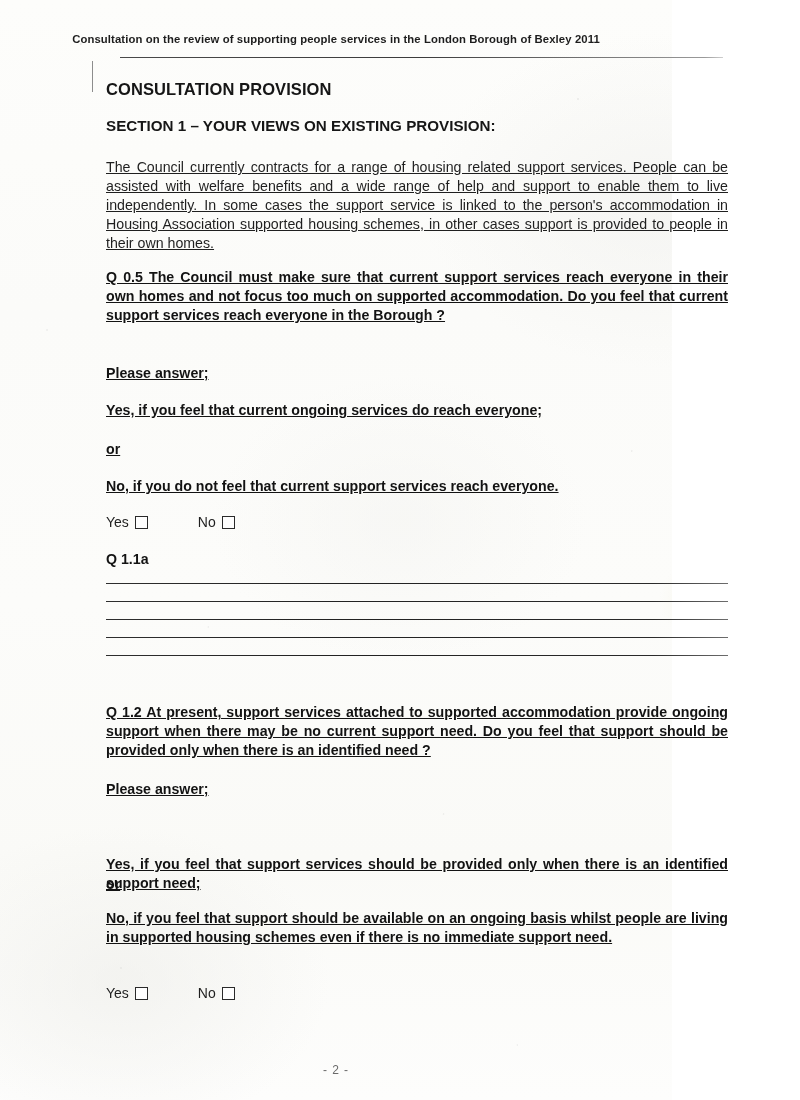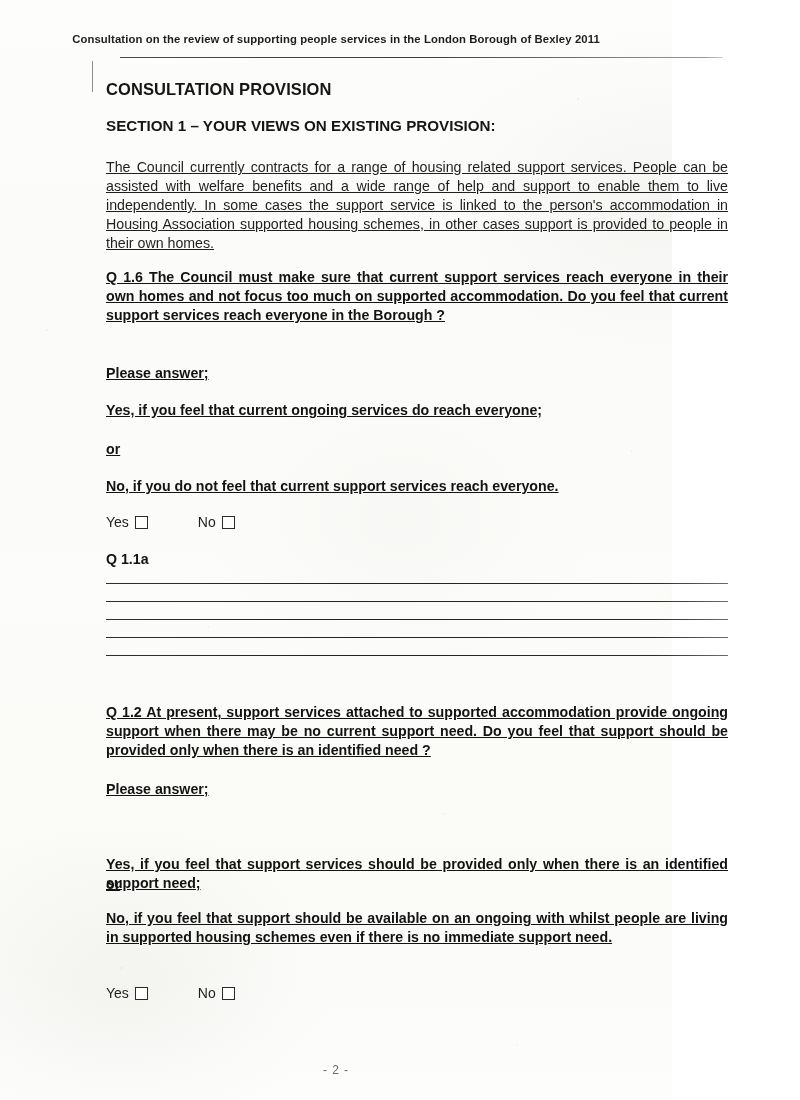--- a/index.html
+++ b/index.html
@@ -207,21 +207,21 @@
     <div class="margin-mark"></div>
 
     <div class="col">
 
       <h1 class="section-title">CONSULTATION PROVISION</h1>
 
       <h2 class="section-sub">SECTION 1 – YOUR VIEWS ON EXISTING PROVISION:</h2>
 
       <p class="para normal p-intro">The Council currently contracts for a range of housing related support services. People can be assisted with welfare benefits and a wide range of help and support to enable them to live independently. In some cases the support service is linked to the person's accommodation in Housing Association supported housing schemes, in other cases support is provided to people in their own homes.</p>
 
-      <p class="para bold p-q11">Q 1.6 The Council must make sure that current support services reach everyone in their own homes and not focus too much on supported accommodation. Do you feel that current support services reach everyone in the Borough ?</p>
+      <p class="para bold p-q11">Q 0.5 The Council must make sure that current support services reach everyone in their own homes and not focus too much on supported accommodation. Do you feel that current support services reach everyone in the Borough ?</p>
 
       <p class="para bold p-please1">Please answer;</p>
 
       <p class="para bold p-yes1">Yes, if you feel that current ongoing services do reach everyone;</p>
 
       <p class="para bold p-or1">or</p>
 
       <p class="para bold p-no1">No, if you do not feel that current support services reach everyone.</p>
 
       <div class="answer-row row1">
@@ -249,21 +249,21 @@
       </div>
 
       <p class="para bold p-q12">Q 1.2 At present, support services attached to supported accommodation provide ongoing support when there may be no current support need. Do you feel that support should be provided only when there is an identified need ?</p>
 
       <p class="para bold p-please2">Please answer;</p>
 
       <p class="para bold p-yes2">Yes, if you feel that support services should be provided only when there is an identified support need;</p>
 
       <p class="para bold p-or2">or</p>
 
-      <p class="para bold p-no2">No, if you feel that support should be available on an ongoing with whilst people are living in supported housing schemes even if there is no immediate support need.</p>
+      <p class="para bold p-no2">No, if you feel that support should be available on an ongoing basis whilst people are living in supported housing schemes even if there is no immediate support need.</p>
 
       <div class="answer-row row2">
         <span class="opt">
           <span class="opt-label">Yes</span>
           <span class="checkbox"></span>
         </span>
         <span class="opt-gap"></span>
         <span class="opt">
           <span class="opt-label">No</span>
           <span class="checkbox"></span>

